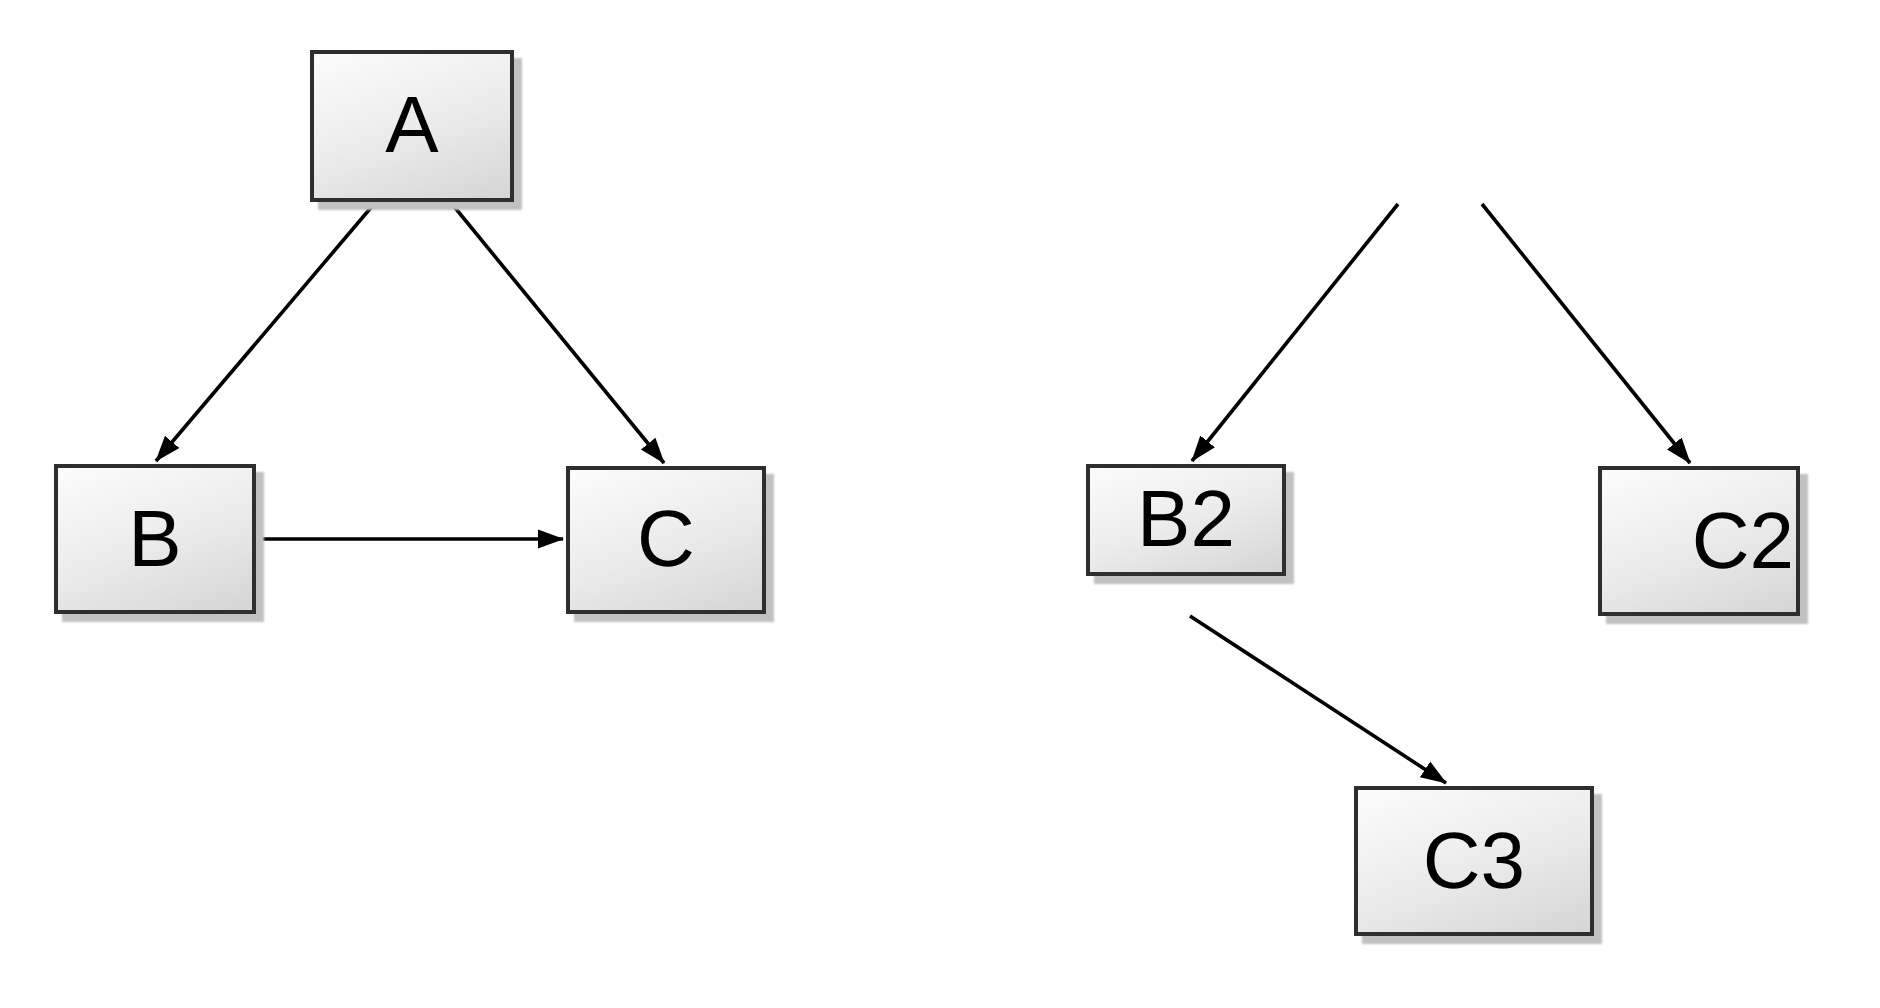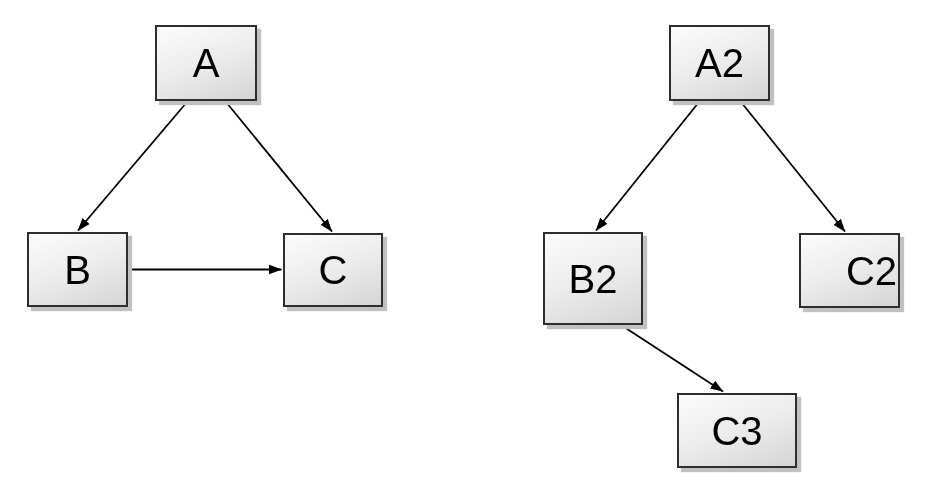--- a/index.html
+++ b/index.html
@@ -59,24 +59,21 @@
     </svg>
 <div class="node" style="left: 155px; top: 25px; width: 102px; height: 76px;">
       <span class="node-label">A</span>
     </div>
     <div class="node" style="left: 27px; top: 232px; width: 101px; height: 75px;">
       <span class="node-label">B</span>
     </div>
     <div class="node" style="left: 283px; top: 233px; width: 100px; height: 74px;">
       <span class="node-label">C</span>
     </div>
-    <div class="node" style="left: 669px; top: 25px; width: 101px; height: 76px;">
-      <span class="node-label">A2</span>
-    </div>
-    <div class="node" style="left: 543px; top: 232px; width: 100px; height: 93px;">
+    <div class="node" style="left: 543px; top: 232px; width: 100px; height: 56px;">
       <span class="node-label">B2</span>
     </div>
     <div class="node" style="left: 799px; top: 233px; width: 101px; height: 75px; padding-left: 44px;">
       <span class="node-label">C2</span>
     </div>
     <div class="node" style="left: 677px; top: 393px; width: 120px; height: 75px;">
       <span class="node-label">C3</span>
     </div>
   </div>
 

